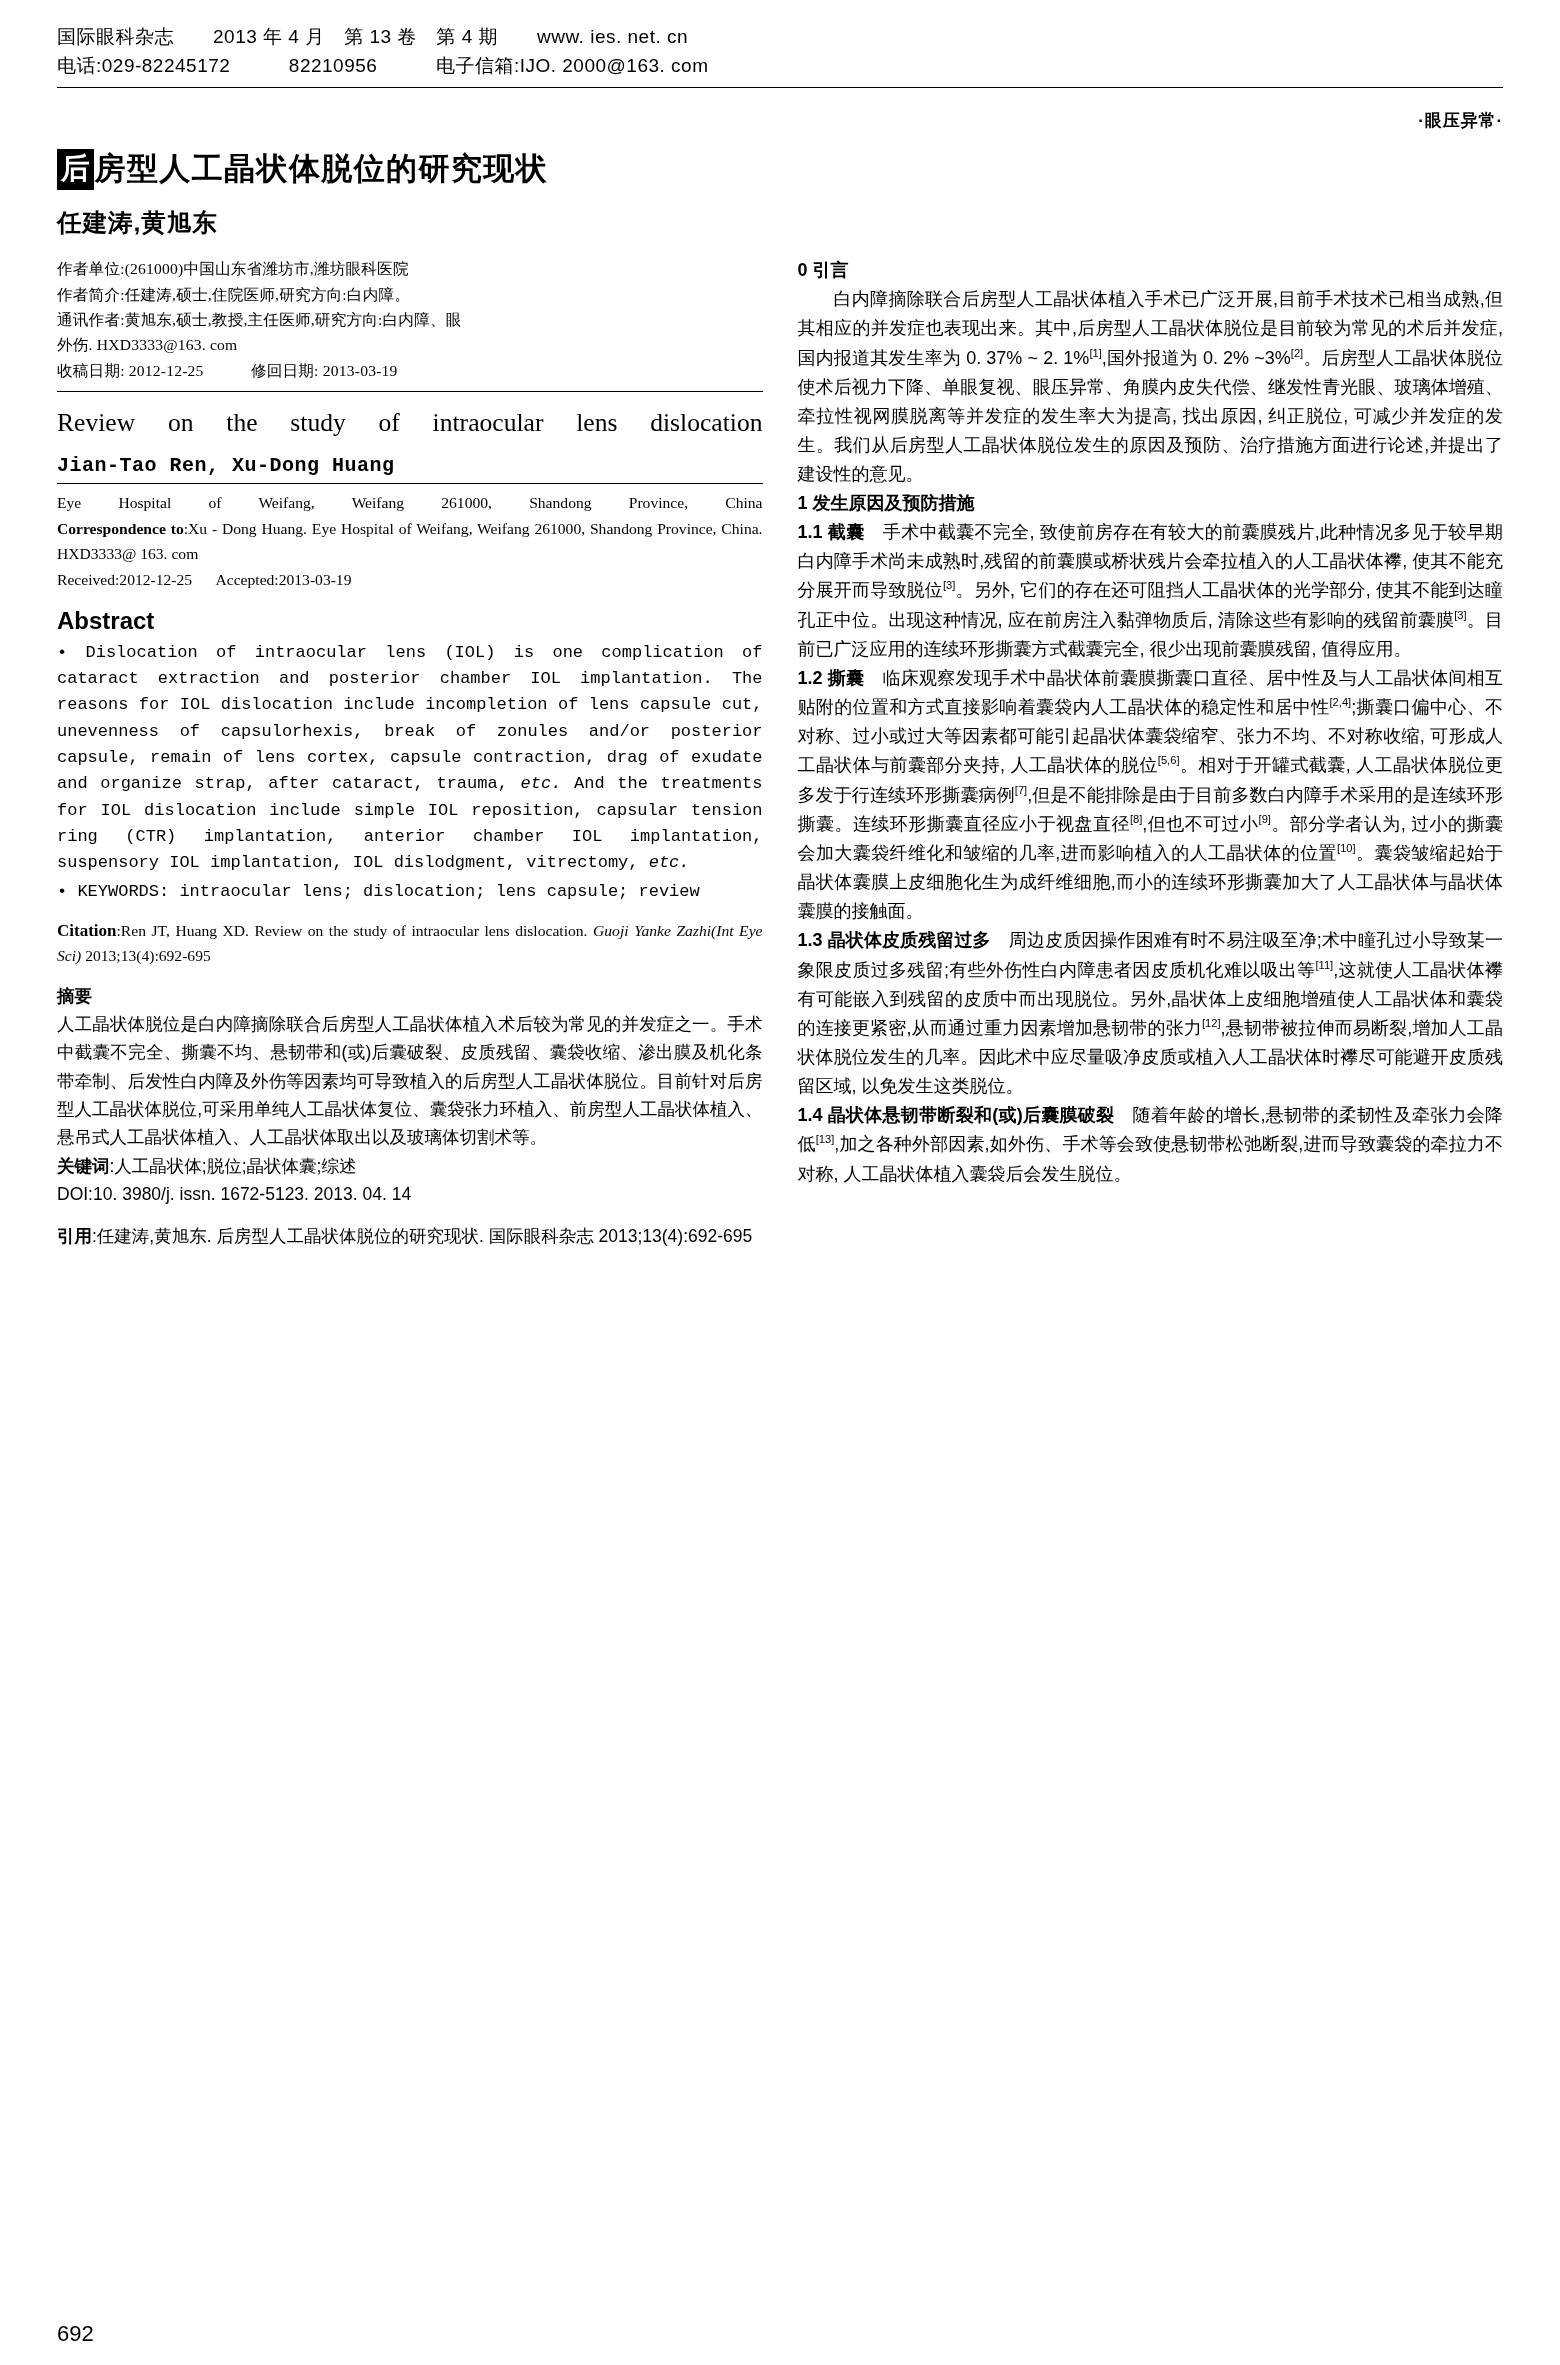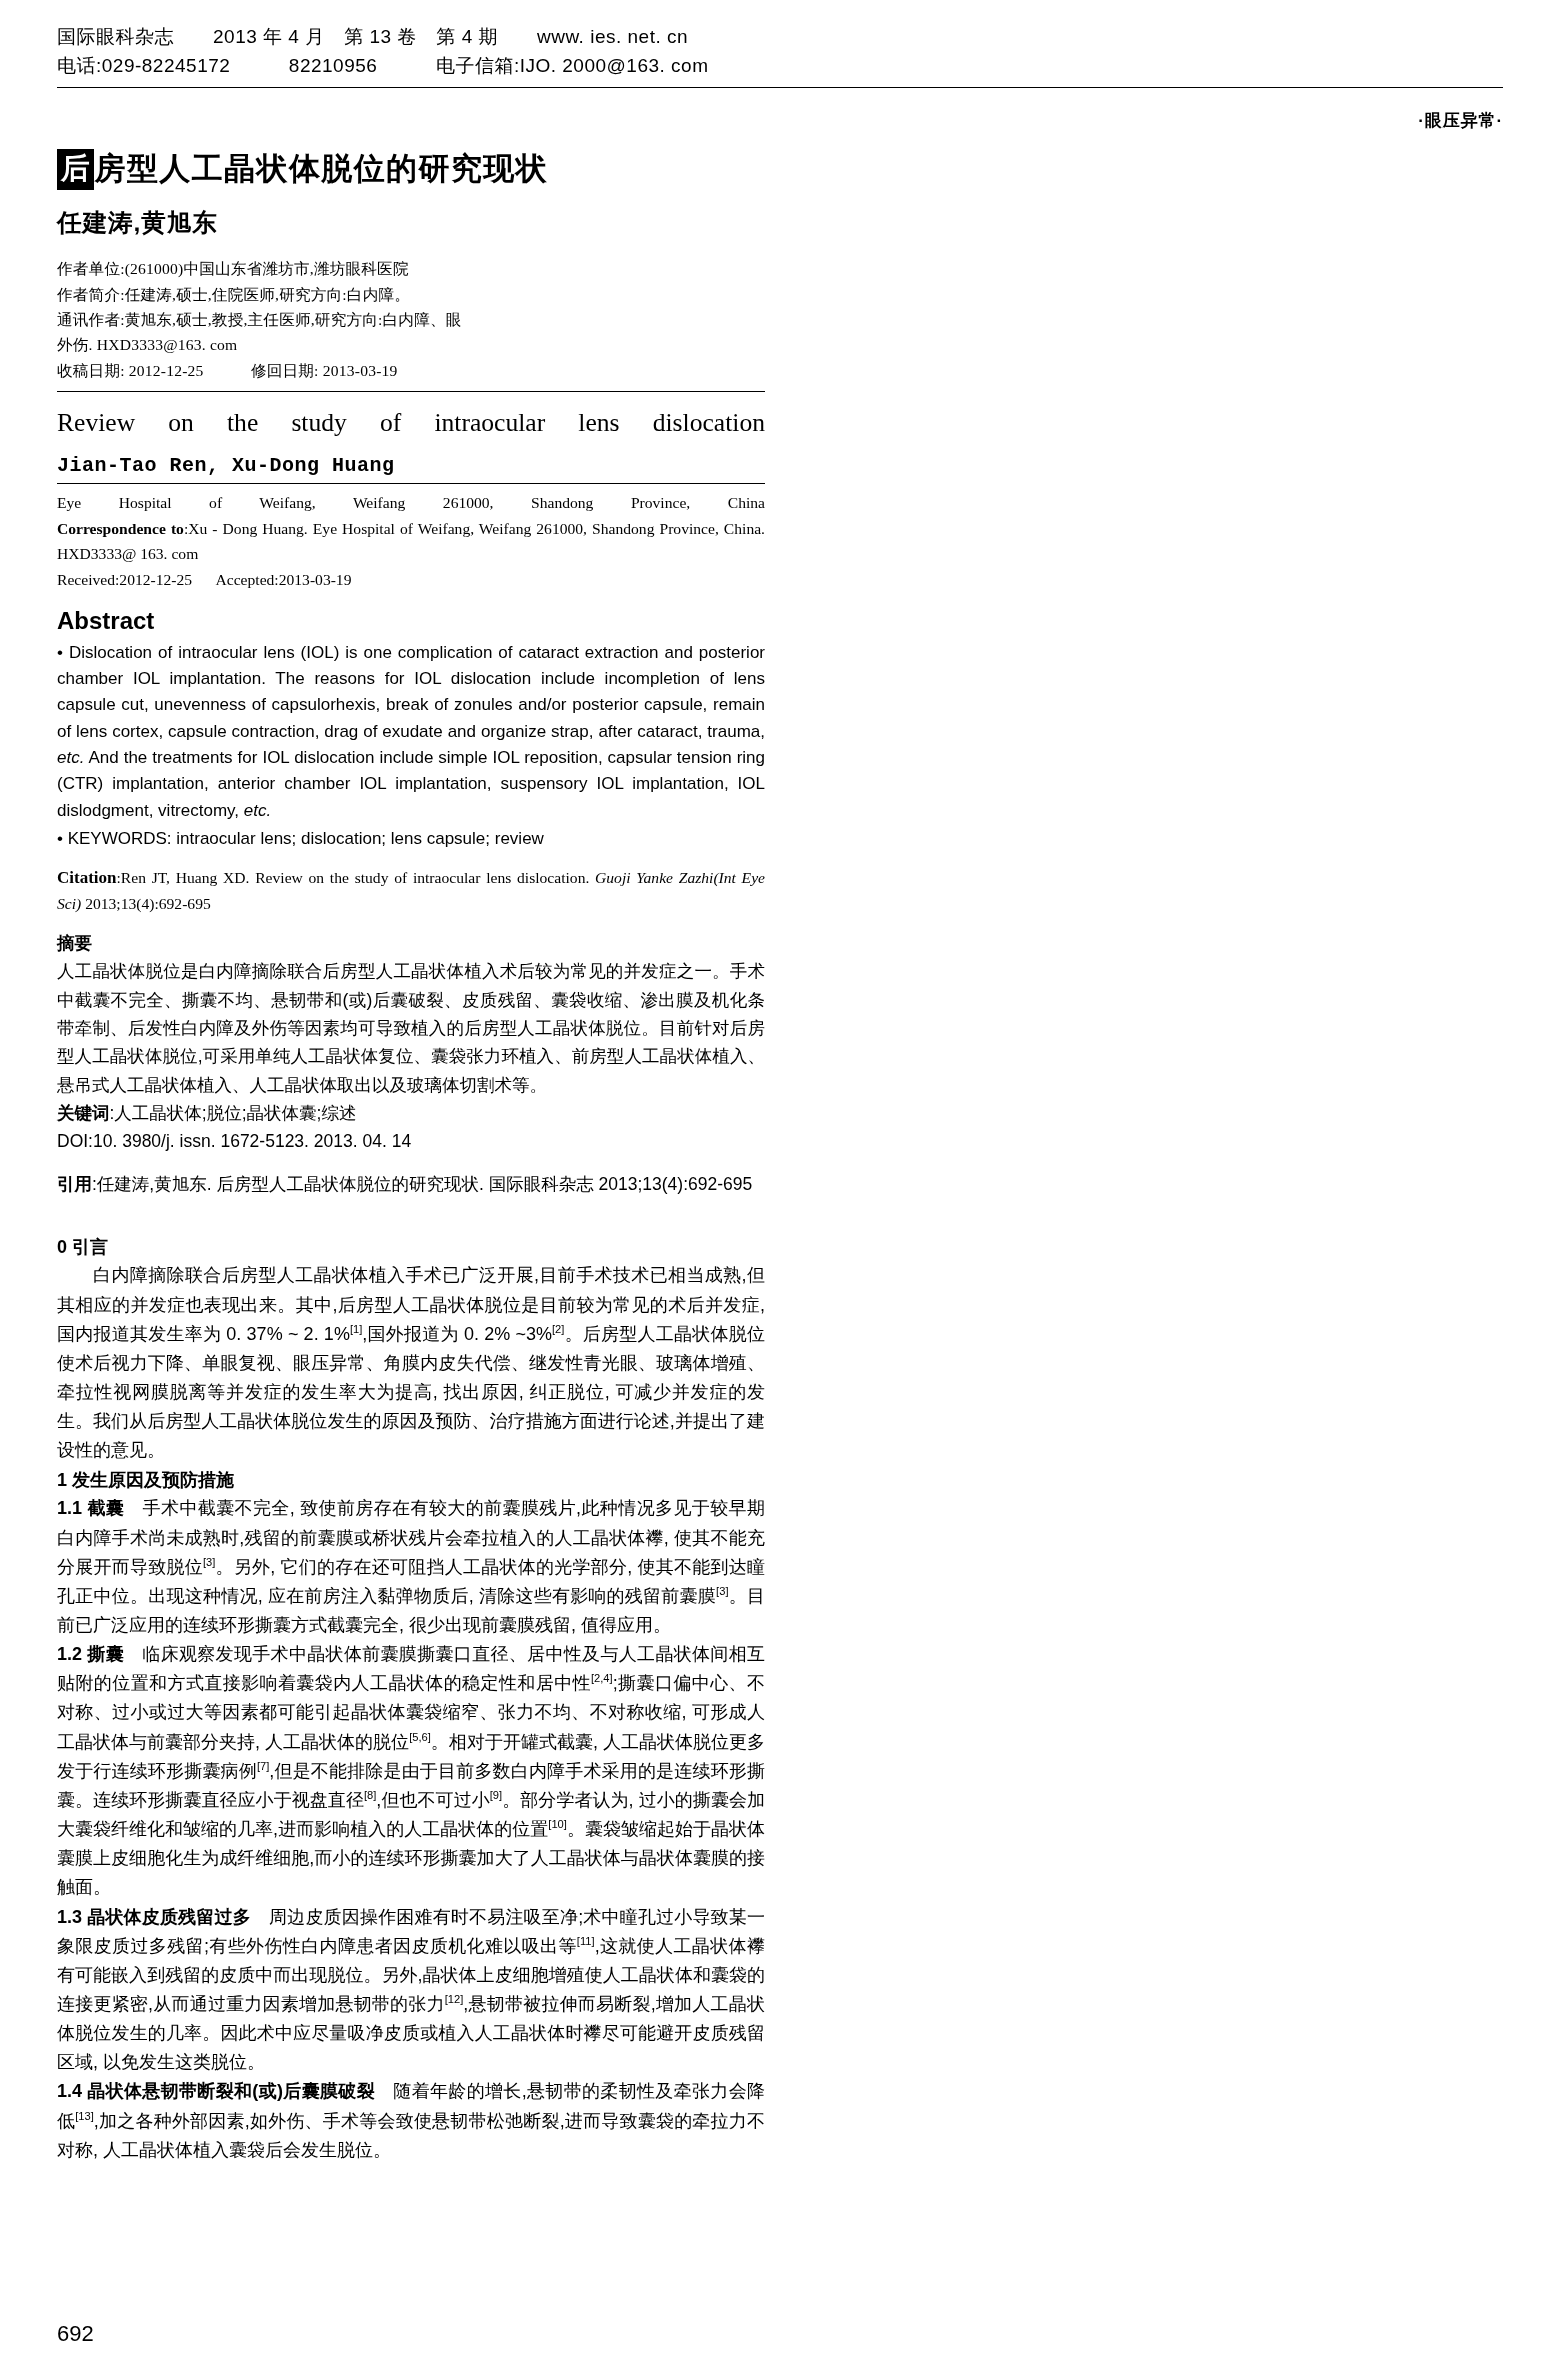--- a/index.html
+++ b/index.html
@@ -71,21 +71,20 @@
     font-family: "Liberation Sans", sans-serif;
     font-weight: bold;
     font-size: 24.6px;
     letter-spacing: 0.9px;
   }
   
   .cols {
     margin-top: 17px;
     display: flex;
     gap: 35px;
-    flex-direction: column;
   }
   .col {
     width: 708px;
   }
   .col-left { }
   .col-right { }
 
   .affil {
     font-size: 15.6px;
     line-height: 1.62;
@@ -133,21 +132,21 @@
     font-size: 24px;
     font-weight: bold;
     margin: 14px 0 4.7px 0;
   }
   .abstract-body {
     font-family: "Liberation Sans", sans-serif;
     font-size: 17px;
     line-height: 1.55;
     text-align: justify;
   }
-  .abstract-body p { margin: 0 0 1.9px 0; }
+  .abstract-body p { margin: 0 0 1.9px 0; font-family: Liberation Mono, monospace; }
   .abstract-body .it { font-style: italic; }
 
   .citation {
     margin-top: 12.3px;
     font-size: 15.6px;
     line-height: 1.6;
     text-align: justify;
   }
   .citation b { font-weight: bold; font-size: 17px; }
   .citation .it { font-style: italic; }

